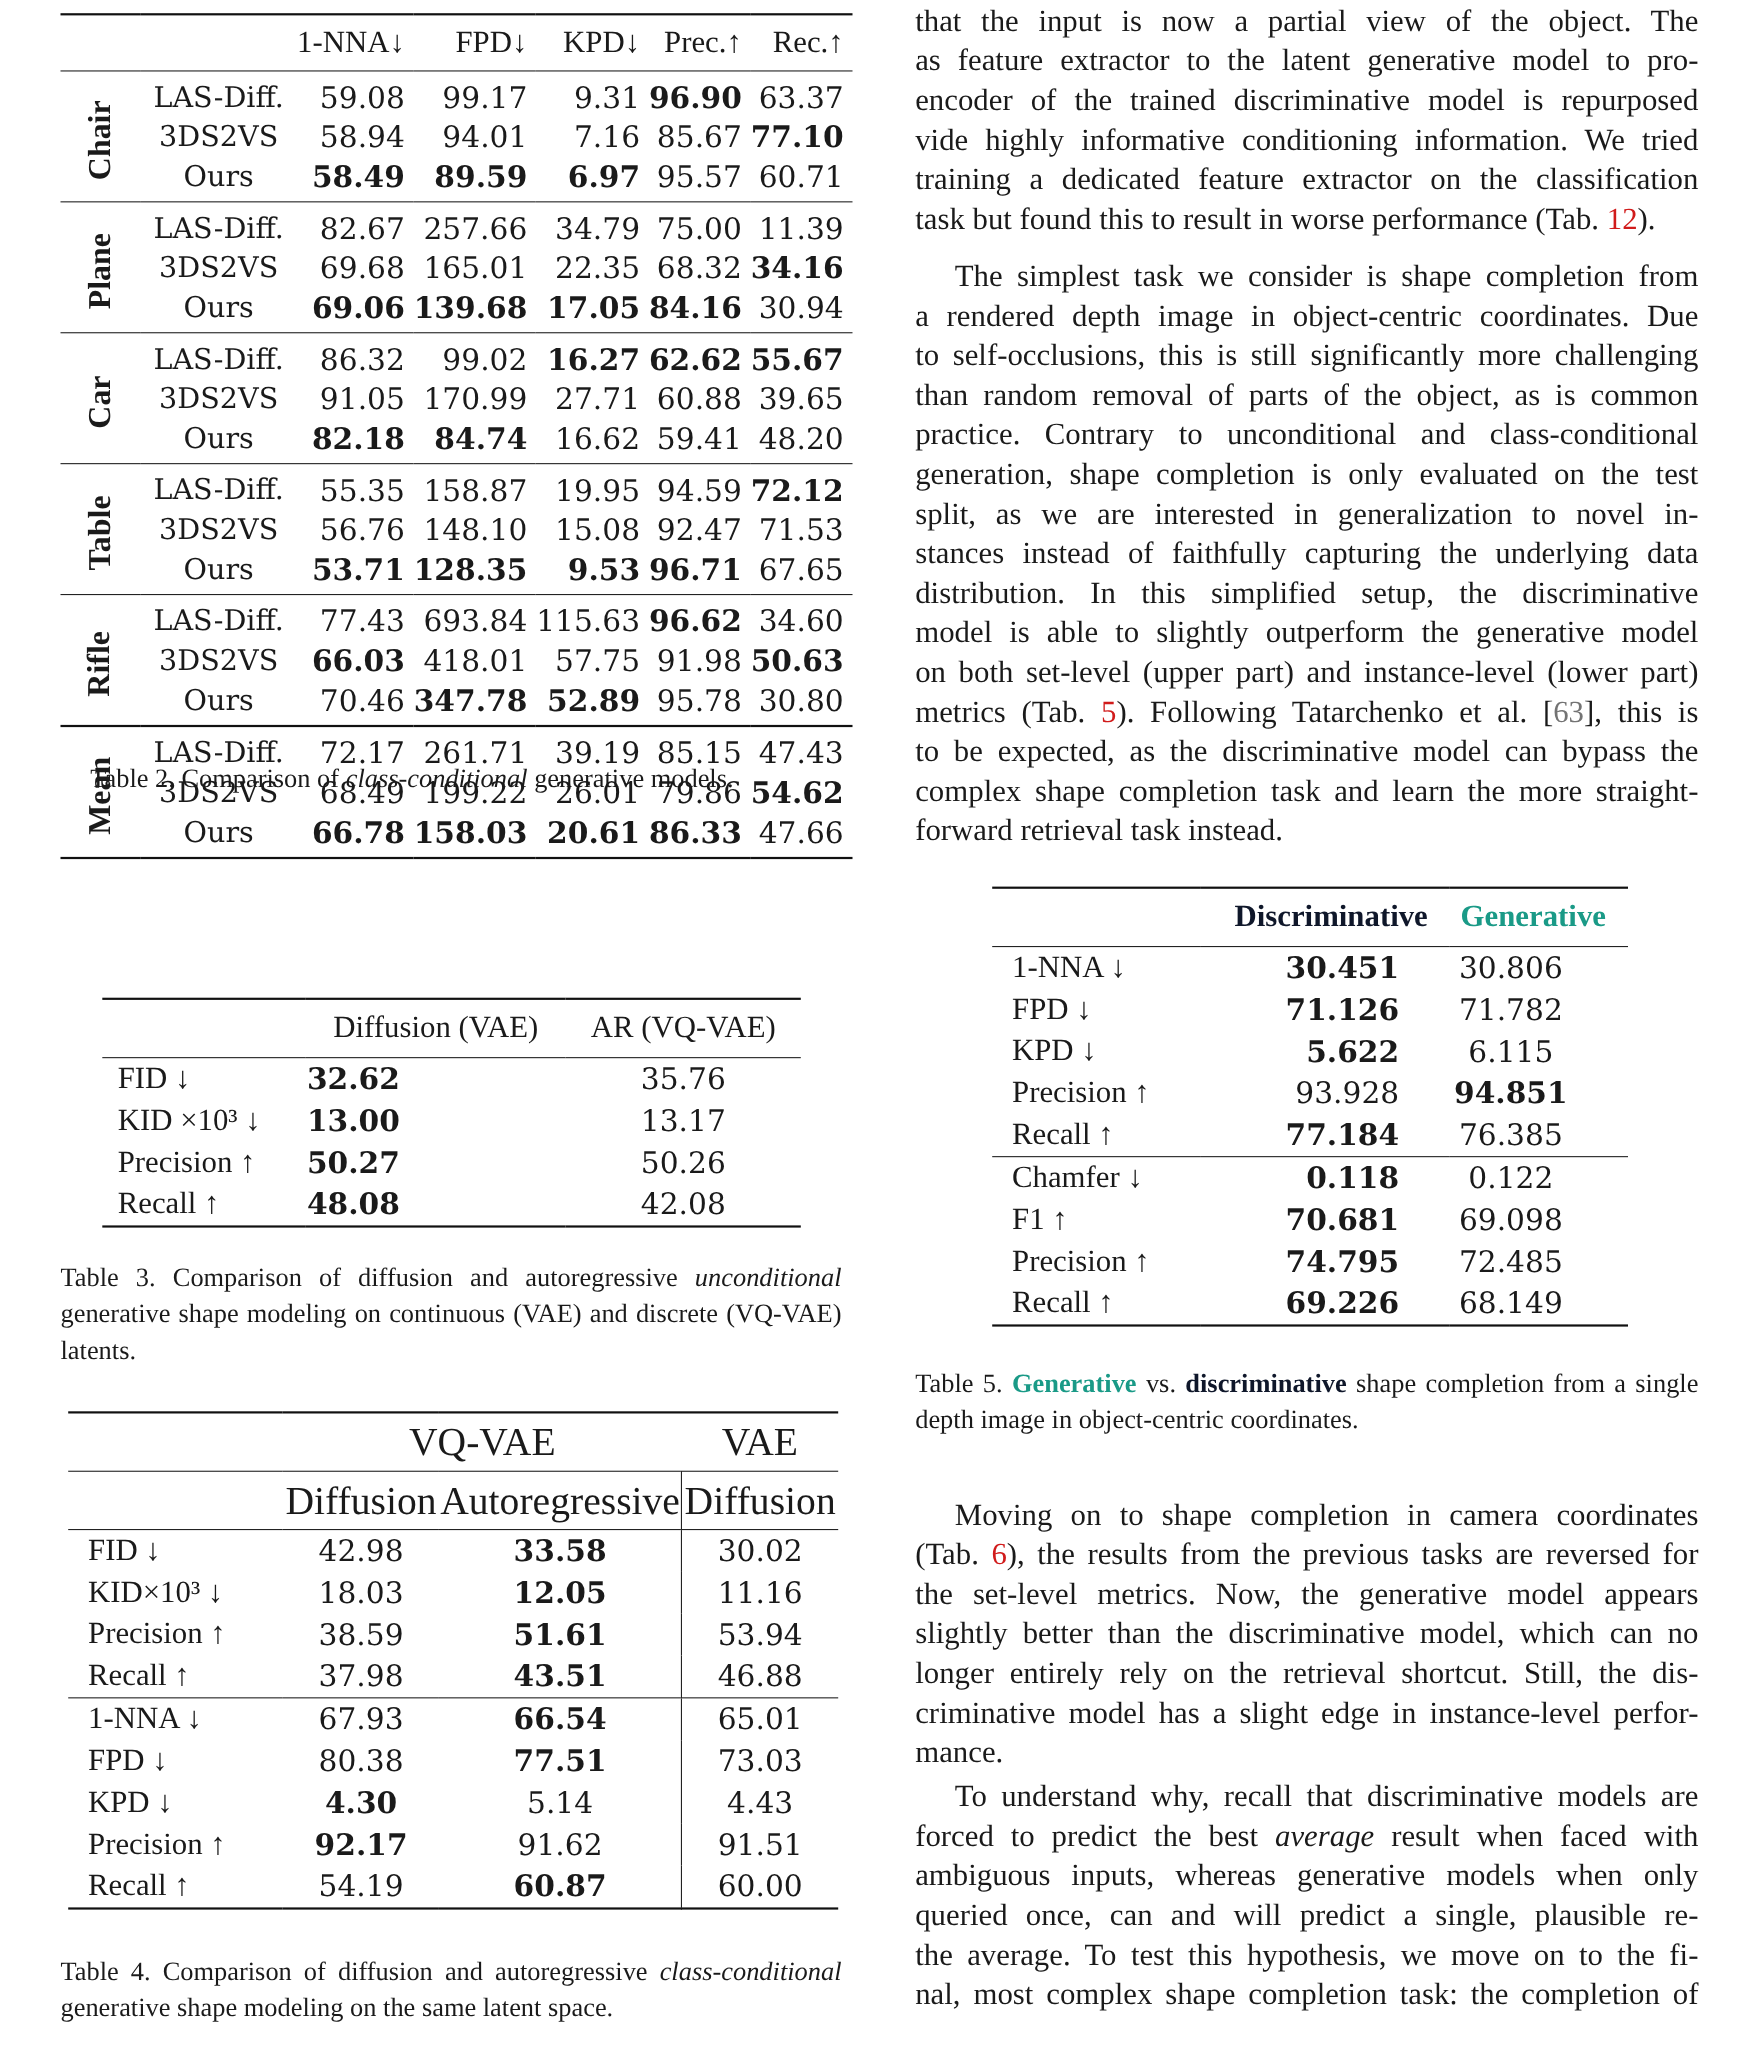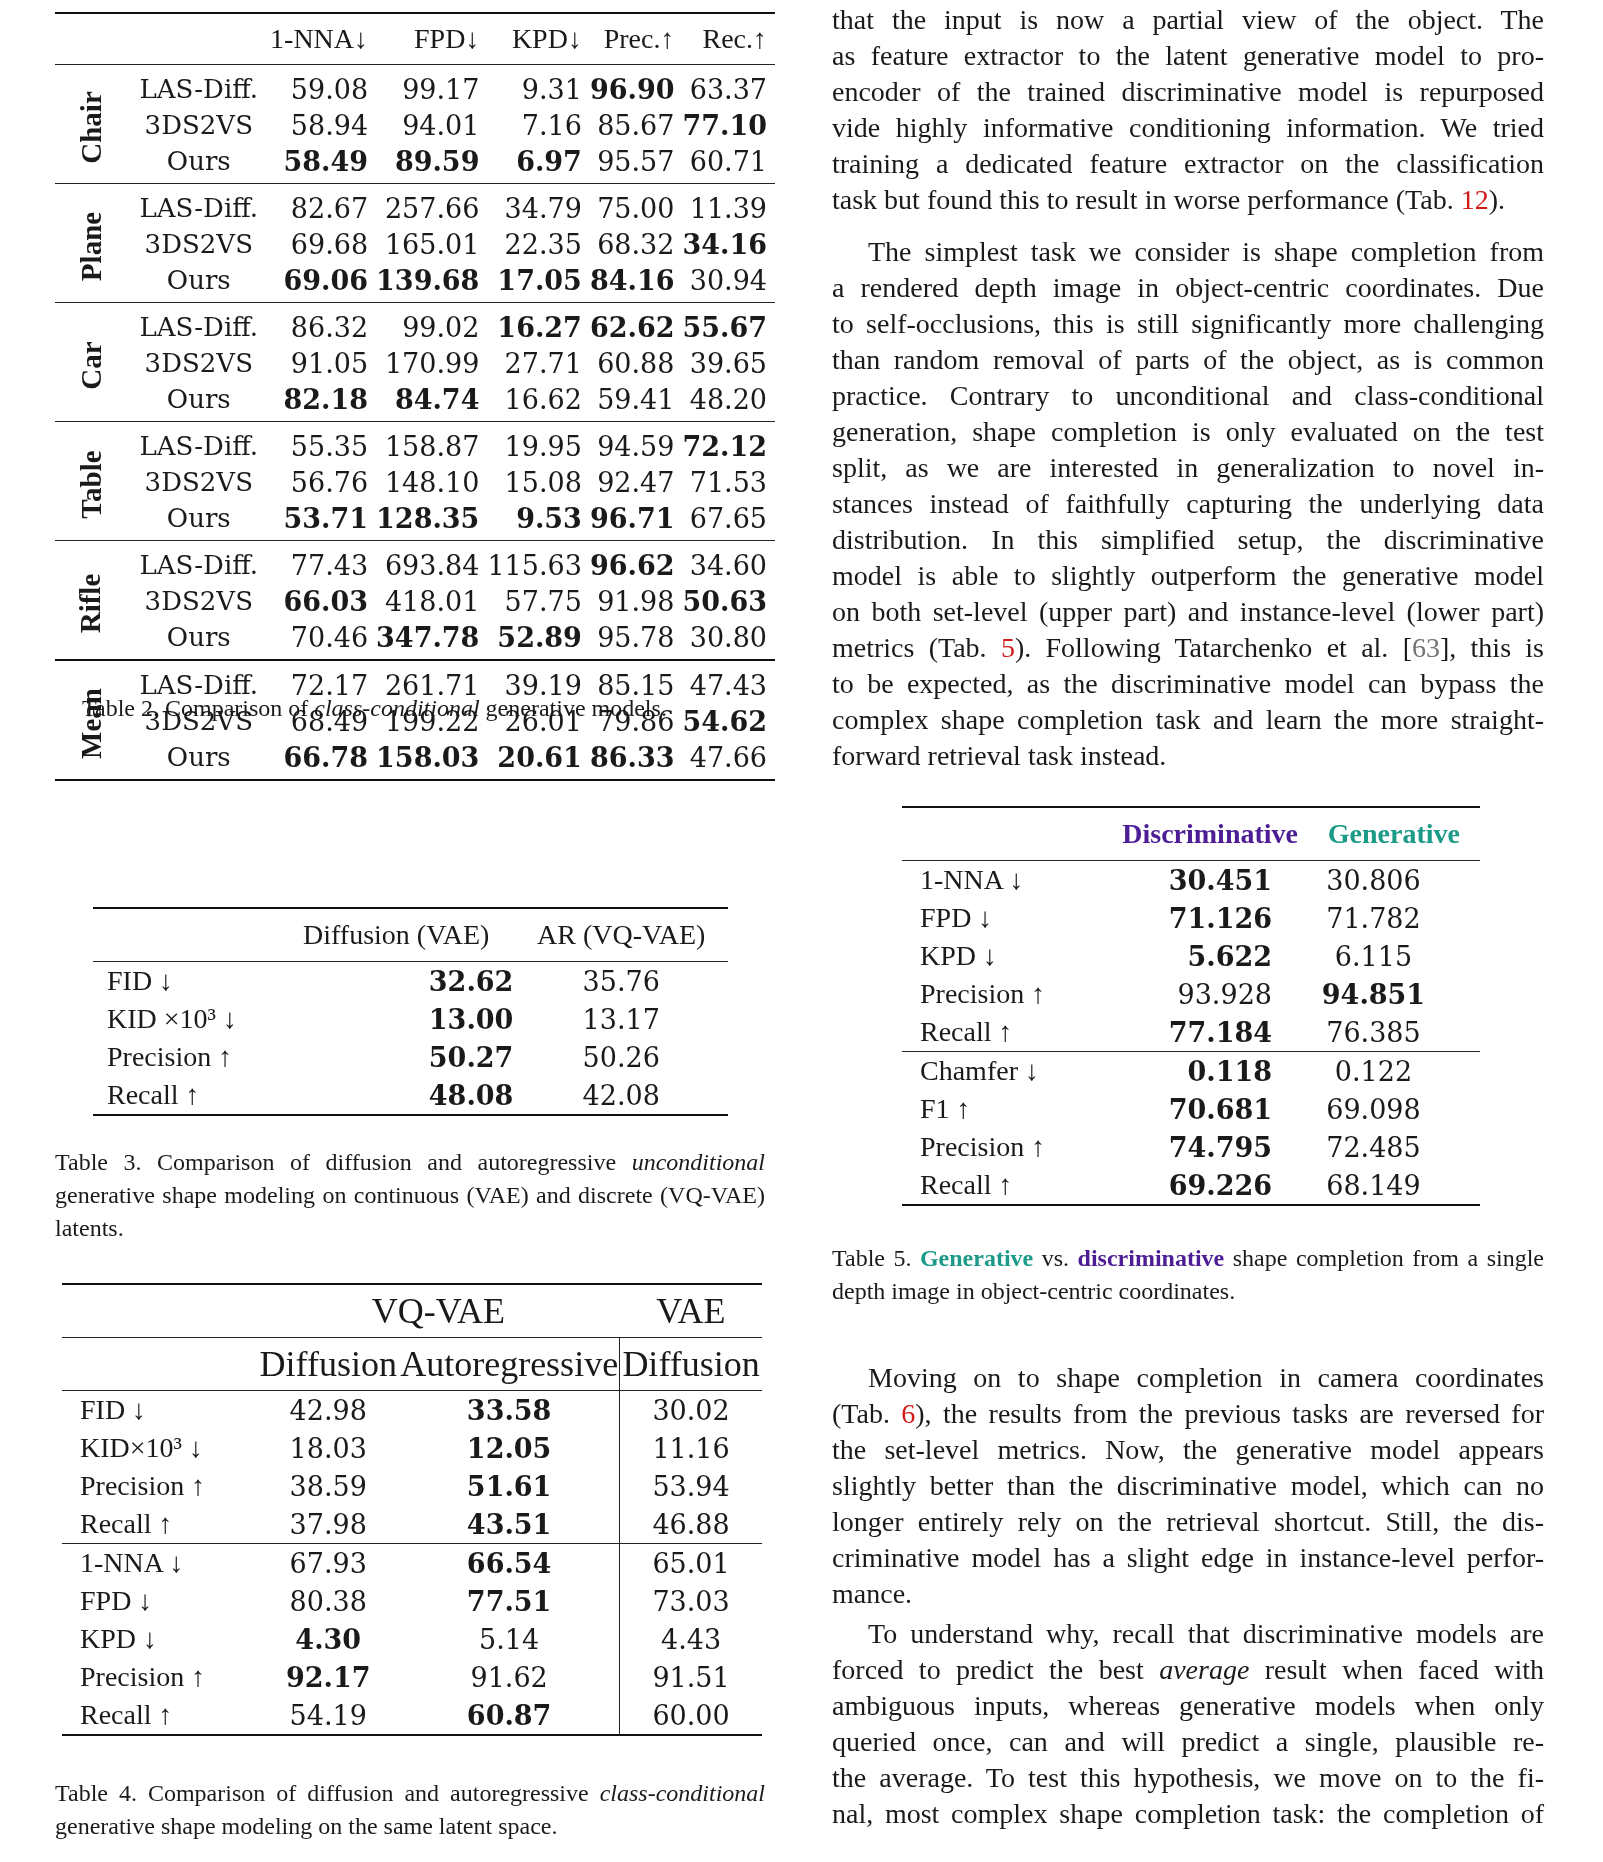--- a/index.html
+++ b/index.html
@@ -11,40 +11,40 @@
   table { border-collapse: collapse; font-family: "DejaVu Serif", "Liberation Serif", serif; }
   .rule-thick { border-top: 2.5px solid #111; }
   .rule-thin { border-top: 1.5px solid #222; }
   .b { font-weight: bold; }
   .cap { font-family: "Liberation Serif", serif; font-size: 24px; line-height: 33px; text-align: justify; }
   .para { font-family: "Liberation Serif", serif; font-size: 28px; line-height: 36px; text-align: justify; text-align-last: justify; }
   .para.last { text-align-last: left; }
   .red { color: #d11b1b; }
   .blue { color: #737373; }
   .teal { color: #1a9a87; font-weight: bold; }
-  .gray { color: #4c1d95; font-weight: bold; }
+  .gray { color: #0f172a; font-weight: bold; }
   .it { font-style: italic; }
 
   
   #t2 { left: 55px; top: 12px; width: 720px; font-size: 27px; }
   #t2 td, #t2 th { padding: 0; height: 36px; white-space: nowrap; }
   #t2 th { font-family: "Liberation Serif", serif; font-weight: normal; font-size: 28px; height: 50px; text-align: right; padding-right: 8px; }
   #t2 .grp { width: 60px; text-align: center; vertical-align: middle; position: relative; }
   #t2 .grp span { display: inline-block; transform: rotate(-90deg); font-family: "Liberation Serif", serif; font-weight: bold; font-size: 29px; white-space: nowrap; }
   #t2 .mname { font-family: "DejaVu Serif", serif; font-size: 26px; text-align: center; width: 150px; }
   #t2 .num { text-align: right; padding-right: 8px; }
   #t2 tr.first td { padding-top: 6px; }
   #t2 tr.lastrow td { padding-bottom: 4px; }
 
   
   #t3 { left: 93px; top: 907px; width: 635px; font-size: 27px; }
   #t3 th { font-family: "Liberation Serif", serif; font-weight: normal; font-size: 28px; height: 50px; }
   #t3 td { height: 36px; }
   #t3 .lbl { font-family: "Liberation Serif", serif; font-size: 28px; text-align: left; padding-left: 14px; width: 170px; }
-  #t3 .c1 { text-align: right; margin-top: 40px; }
+  #t3 .c1 { text-align: left; margin-top: 40px; }
   #t3 .c2 { text-align: center; }
 
   
   #t4 { left: 62px; top: 1283px; width: 700px; font-size: 27px; }
   #t4 th { font-family: "Liberation Serif", serif; font-weight: normal; font-size: 36px; height: 50px; }
   #t4 td { height: 36px; }
   #t4 .lbl { font-family: "Liberation Serif", serif; font-size: 28px; text-align: left; padding-left: 18px; width: 180px; }
   #t4 .cd1 { text-align: center; width: 140px; }
   #t4 .cd2 { text-align: center; width: 200px; }
   #t4 .cd3 { text-align: center; border-left: 1.5px solid #222; width: 140px; }

